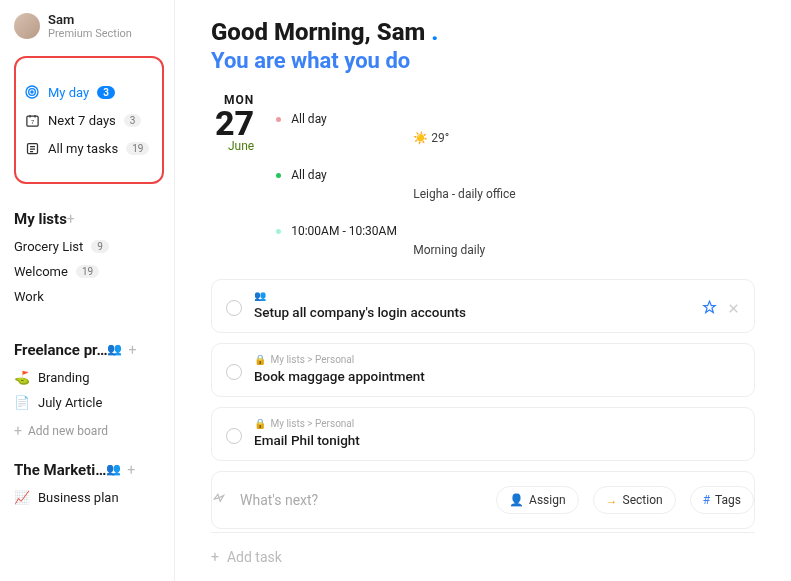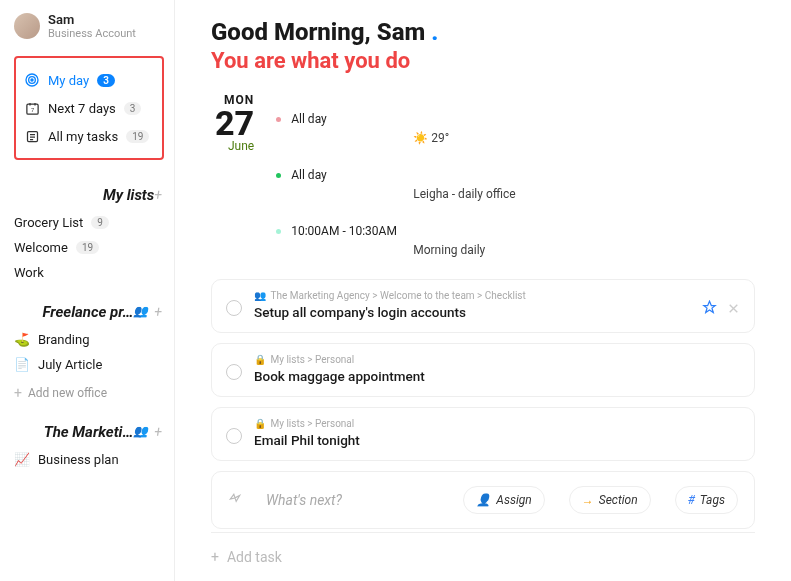--- a/index.html
+++ b/index.html
@@ -3,76 +3,76 @@
 <meta charset="utf-8">
 <style>
   * { box-sizing: border-box; margin: 0; padding: 0; }
   body { font-family: -apple-system, BlinkMacSystemFont, "Segoe UI", Roboto, Helvetica, Arial, sans-serif; background: #fff; color: #1a1a1a; width: 791px; height: 581px; overflow: hidden; display: flex; }
   
   .sidebar { width: 175px; padding: 12px 0 0 14px; border-right: 1px solid #eee; display: flex; flex-direction: column; position: relative; }
   .profile { display: flex; align-items: center; gap: 8px; margin-bottom: 16px; }
   .avatar { width: 26px; height: 26px; border-radius: 50%; background: linear-gradient(135deg,#d8c2b0,#b89a88); }
   .profile-name { font-size: 13px; font-weight: 600; color: #222; }
   .profile-sub { font-size: 11px; color: #9a9a9a; }
-  .nav-block { border: 2px solid #ef4444; border-radius: 4px; padding: 8px 4px; margin-right: 10px; margin-bottom: 18px; }
+  .nav-block { border: 2px solid #ef4444; border-radius: 12px; padding: 20px 4px; margin-right: 10px; margin-bottom: 18px; }
   .nav-item { display: flex; align-items: center; gap: 8px; padding: 6px 4px; font-size: 13px; cursor: pointer; border-radius: 4px; }
   .nav-item.active { color: #0a84ff; }
   .nav-icon { width: 16px; height: 16px; display: flex; align-items: center; justify-content: center; flex-shrink: 0; }
   .badge-blue { background: #0a84ff; color: #fff; font-size: 10px; border-radius: 9px; padding: 1px 6px; font-weight: 600; }
   .badge-grey { background: #f0f0f0; color: #777; font-size: 10px; border-radius: 9px; padding: 1px 6px; }
-  .section-head { display: flex; align-items: center; justify-content: flex-end; padding-right: 12px; margin-bottom: 6px; margin-top: 8px; font-style: italic; }
+  .section-head { display: flex; align-items: center; justify-content: flex-start; padding-right: 12px; margin-bottom: 6px; margin-top: 8px; }
   .section-head h3 { font-size: 15px; font-weight: 700; }
   .section-head .icons { display: flex; gap: 6px; color: #999; }
   .list-item { display: flex; align-items: center; gap: 8px; padding: 5px 0; font-size: 13px; cursor: pointer; }
   .emoji { width: 16px; text-align: center; font-size: 13px; }
   .add-board { color: #999; font-size: 12px; padding: 8px 0; cursor: pointer; display: flex; align-items: center; gap: 6px; }
   .plus { font-size: 14px; color: #bbb; }
   
   .main { flex: 1; padding: 18px 36px 0 36px; overflow: hidden; display: flex; flex-direction: column; }
   .greet h1 { font-size: 24px; font-weight: 800; display: inline; }
   .dot-accent { color: #0a84ff; }
-  .greet h2 { font-size: 22px; font-weight: 700; color: #ef4444; margin-top: 2px; }
+  .greet h2 { font-size: 22px; font-weight: 700; color: #3b82f6; margin-top: 2px; }
   .date-row { display: flex; gap: 22px; margin: 20px 0 22px 4px; align-items: flex-start; }
   .date-box { text-align: right; }
   .day-name { font-size: 12px; font-weight: 700; letter-spacing: 1px; }
   .day-num { font-size: 34px; font-weight: 800; line-height: 0.95; }
   .month { font-size: 12px; color: #4d7c0f; }
   .events { display: flex; flex-direction: column; gap: 4px; font-size: 12px; }
   .ev-row { display: flex; align-items: center; gap: 10px; }
   .ev-dot { width: 5px; height: 5px; border-radius: 50%; }
   .ev-time { width: 112px; color: #222; }
   .ev-label { color: #404040; display: flex; align-items: center; gap: 4px; margin-top: 38px; }
   
   .task-card { border: 1px solid #eee; border-radius: 10px; padding: 10px 14px 12px 14px; margin-bottom: 10px; display: flex; gap: 12px; align-items: flex-start; background: #fff; }
   .check { width: 16px; height: 16px; border: 1.6px solid #ccc; border-radius: 50%; margin-top: 10px; flex-shrink: 0; }
   .task-body { flex: 1; }
   .crumb { font-size: 10px; color: #aaa; display: flex; align-items: center; gap: 4px; margin-bottom: 3px; }
   .task-title { font-size: 13.5px; font-weight: 500; }
   .task-actions { display: flex; gap: 10px; align-items: center; margin-top: 10px; }
   .pin-icon { color: #2d7ff9; }
   .x-icon { color: #ccc; }
-  .next-row { border: 1px solid #eee; border-radius: 10px; padding: 14px 16px; display: flex; align-items: center; gap: 24px; color: #aaa; font-size: 14px; font-style: italic; }
+  .next-row { border: 1px solid #eee; border-radius: 10px; padding: 14px 0; display: flex; align-items: center; gap: 14px; color: #aaa; font-size: 14px; }
   .next-input { flex: 1; color: #aaa; }
   .chip { border: 1px solid #eee; border-radius: 18px; padding: 6px 12px; font-size: 12px; color: #333; display: flex; align-items: center; gap: 5px; cursor: pointer; }
   .chip .ci { font-size: 12px; }
   .assign-i { color: #22c55e; }
   .section-i { color: #f59e0b; }
   .tags-i { color: #3b82f6; }
   
   .bottom-add { margin-top: auto; border-top: 1px solid #eee; padding: 16px 0; color: #bbb; font-size: 14px; display: flex; align-items: center; gap: 8px; }
 </style>
 </head>
 <body>
 
 <div class="sidebar">
   <div class="profile">
     <div class="avatar"></div>
     <div>
       <div class="profile-name">Sam</div>
-      <div class="profile-sub">Business Account</div>
+      <div class="profile-sub">Premium Section</div>
     </div>
   </div>
 
   <div class="nav-block">
     <div class="nav-item active">
       <span class="nav-icon">
         <svg viewBox="0 0 24 24" width="16" height="16" fill="none" stroke="#0a84ff" stroke-width="2">
             <circle cx="12" cy="12" r="9"></circle>
             <circle cx="12" cy="12" r="5"></circle>
             <circle cx="12" cy="12" r="1.6" fill="#0a84ff"></circle>
@@ -115,38 +115,38 @@
     <span class="badge-grey">9</span>
   </div>
   <div class="list-item">
     <span>Welcome</span>
     <span class="badge-grey">19</span>
   </div>
   <div class="list-item">
     <span>Work</span>
   </div>
 
-  <div class="section-head" style="margin-top:18px;">
+  <div class="section-head" style="margin-top:32px;">
     <h3>Freelance pr…</h3>
     <div class="icons">
       <span style="font-size:12px;">👥</span>
       <span class="plus">+</span>
     </div>
   </div>
   <div class="list-item">
     <span class="emoji">⛳</span>
     <span>Branding</span>
   </div>
   <div class="list-item">
     <span class="emoji">📄</span>
     <span>July Article</span>
   </div>
   <div class="add-board">
     <span class="plus">+</span>
-    <span>Add new office</span>
+    <span>Add new board</span>
   </div>
 
   <div class="section-head" style="margin-top:14px;">
     <h3>The Marketi…</h3>
     <div class="icons">
       <span style="font-size:12px;">👥</span>
       <span class="plus">+</span>
     </div>
   </div>
   <div class="list-item">
@@ -184,21 +184,20 @@
         <span class="ev-label">Morning daily</span>
       </div>
     </div>
   </div>
 
   <div class="task-card">
     <div class="check"></div>
     <div class="task-body">
       <div class="crumb">
           <span>👥</span>
-          <span>The Marketing Agency &gt; Welcome to the team &gt; Checklist</span>
         </div>
       <div class="task-title">Setup all company's login accounts</div>
     </div>
     <div class="task-actions">
       <span class="pin-icon">
         <svg width="15" height="15" viewBox="0 0 24 24" fill="none" stroke="#2d7ff9" stroke-width="2">
             <path d="M12 2l3 7h6l-5 4 2 7-6-4-6 4 2-7-5-4h6z"></path>
           </svg>
       </span>
       <span class="x-icon">

